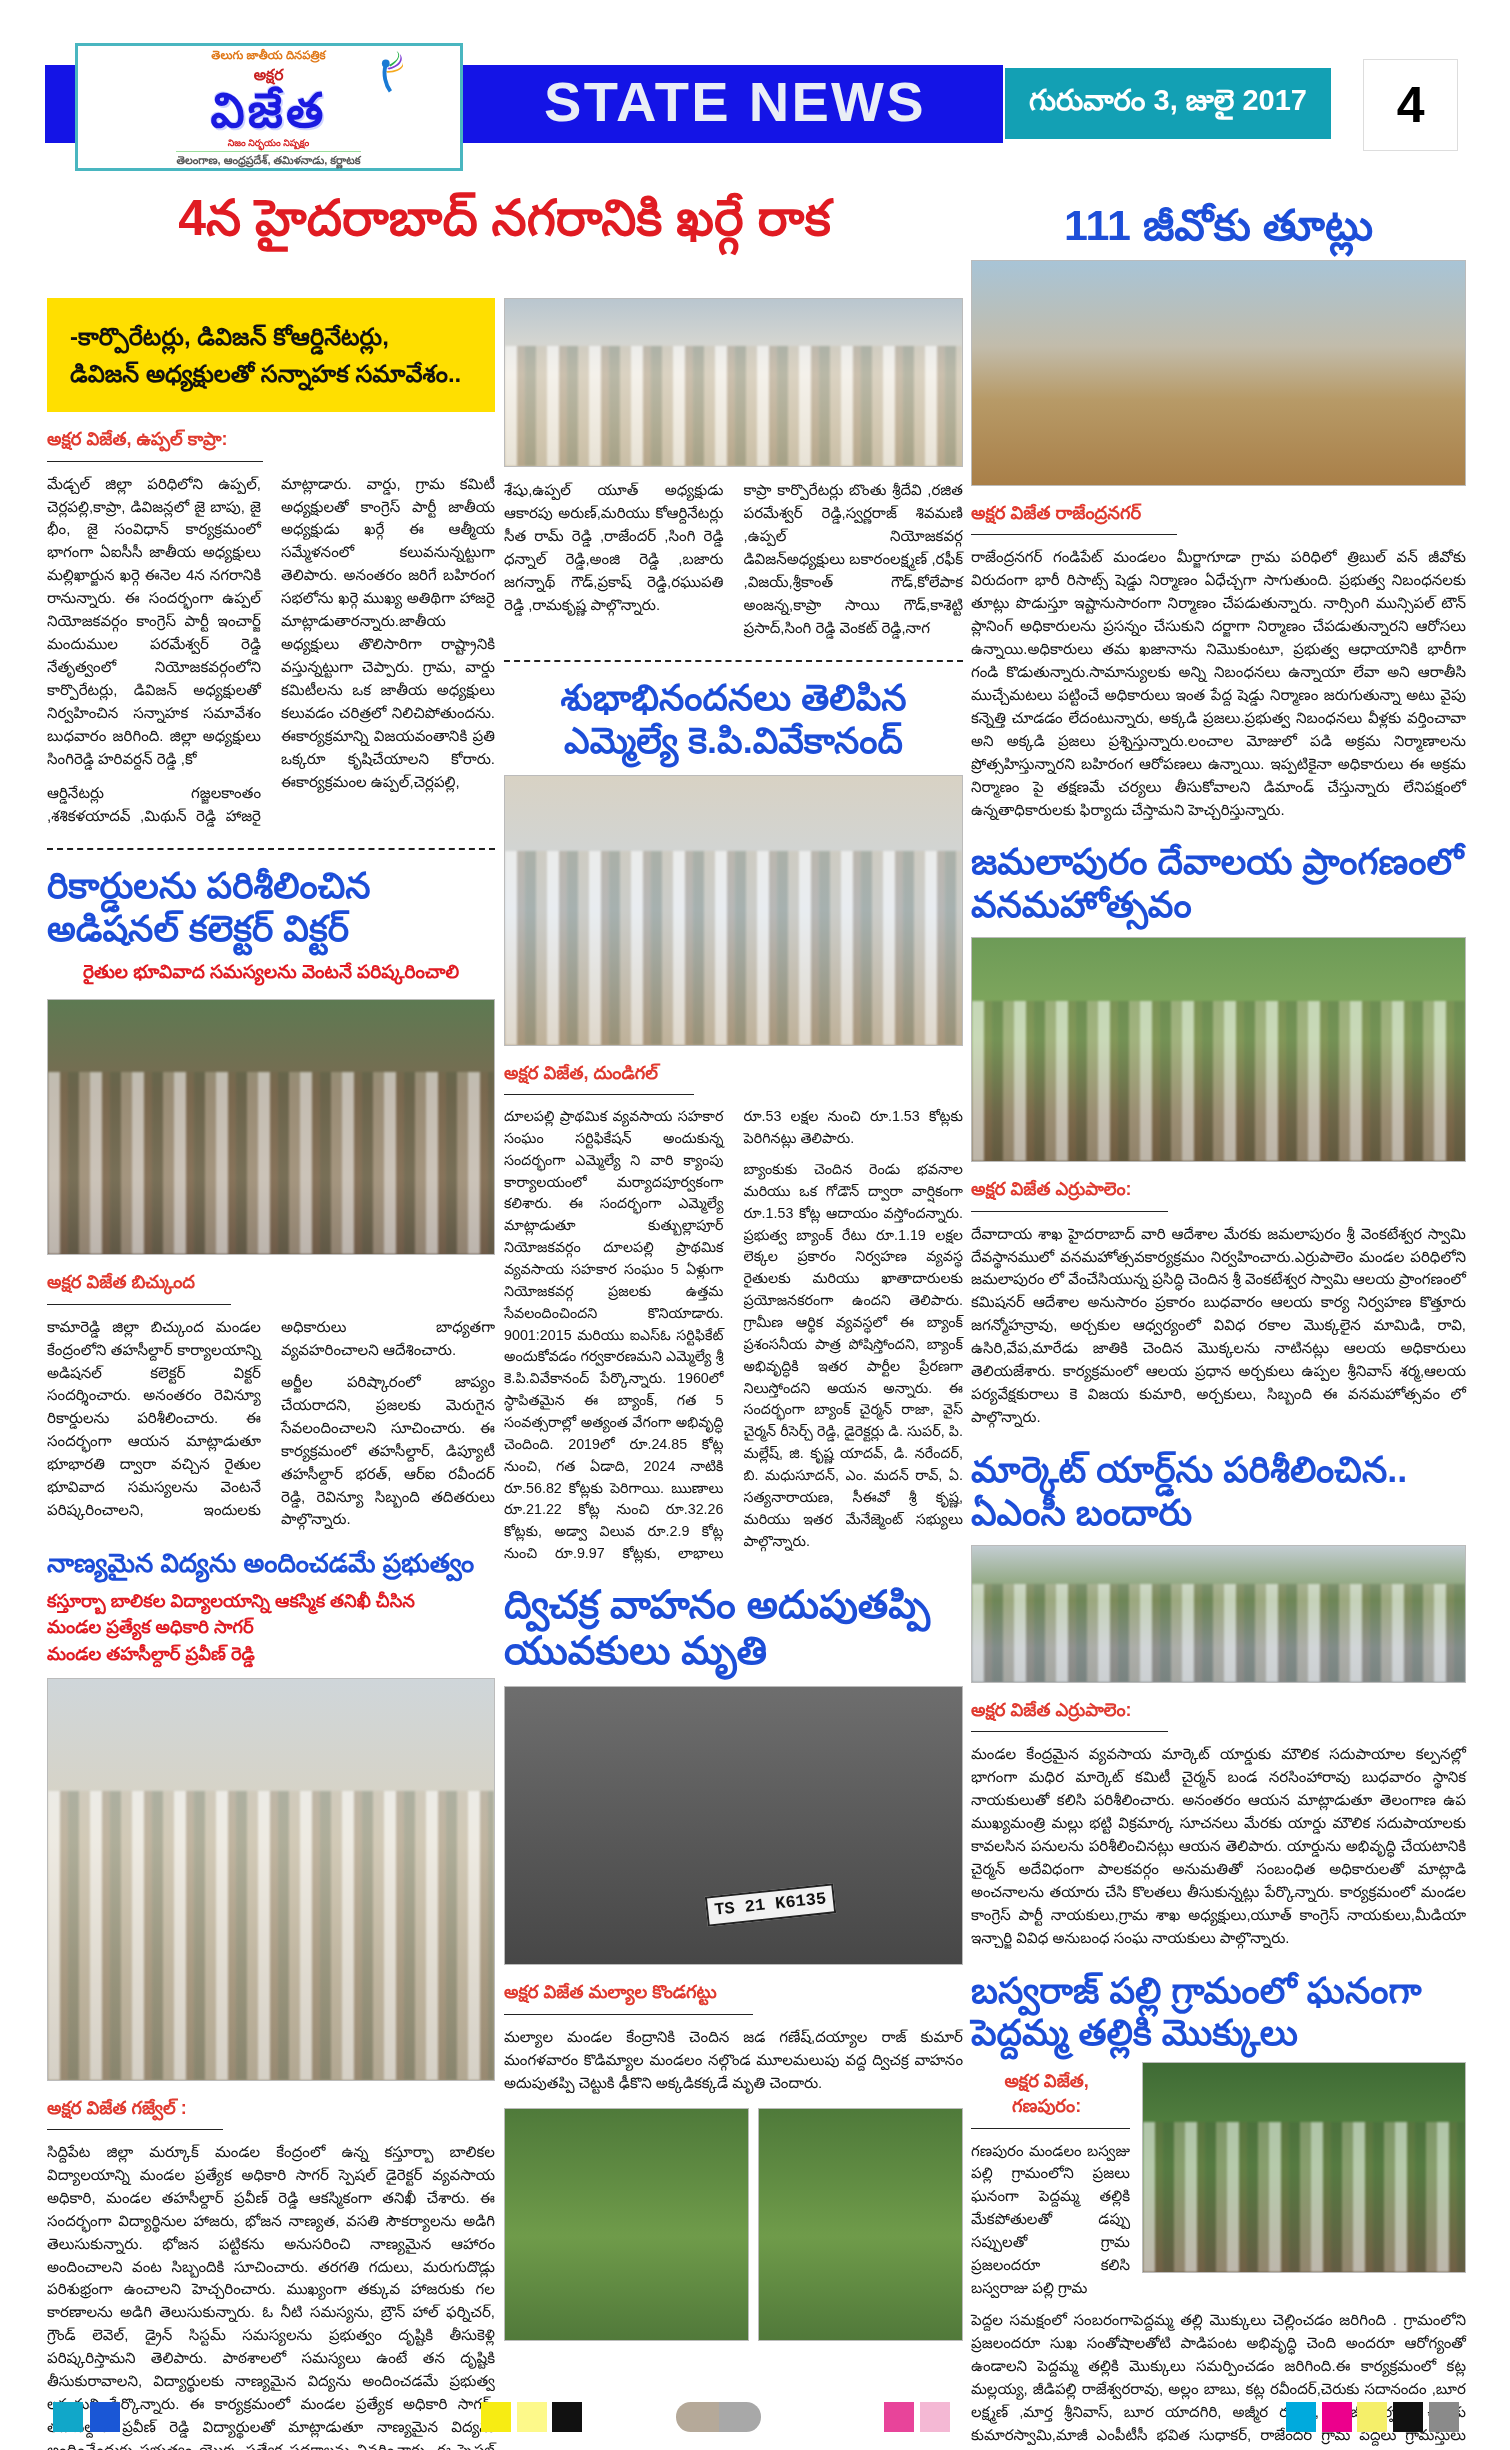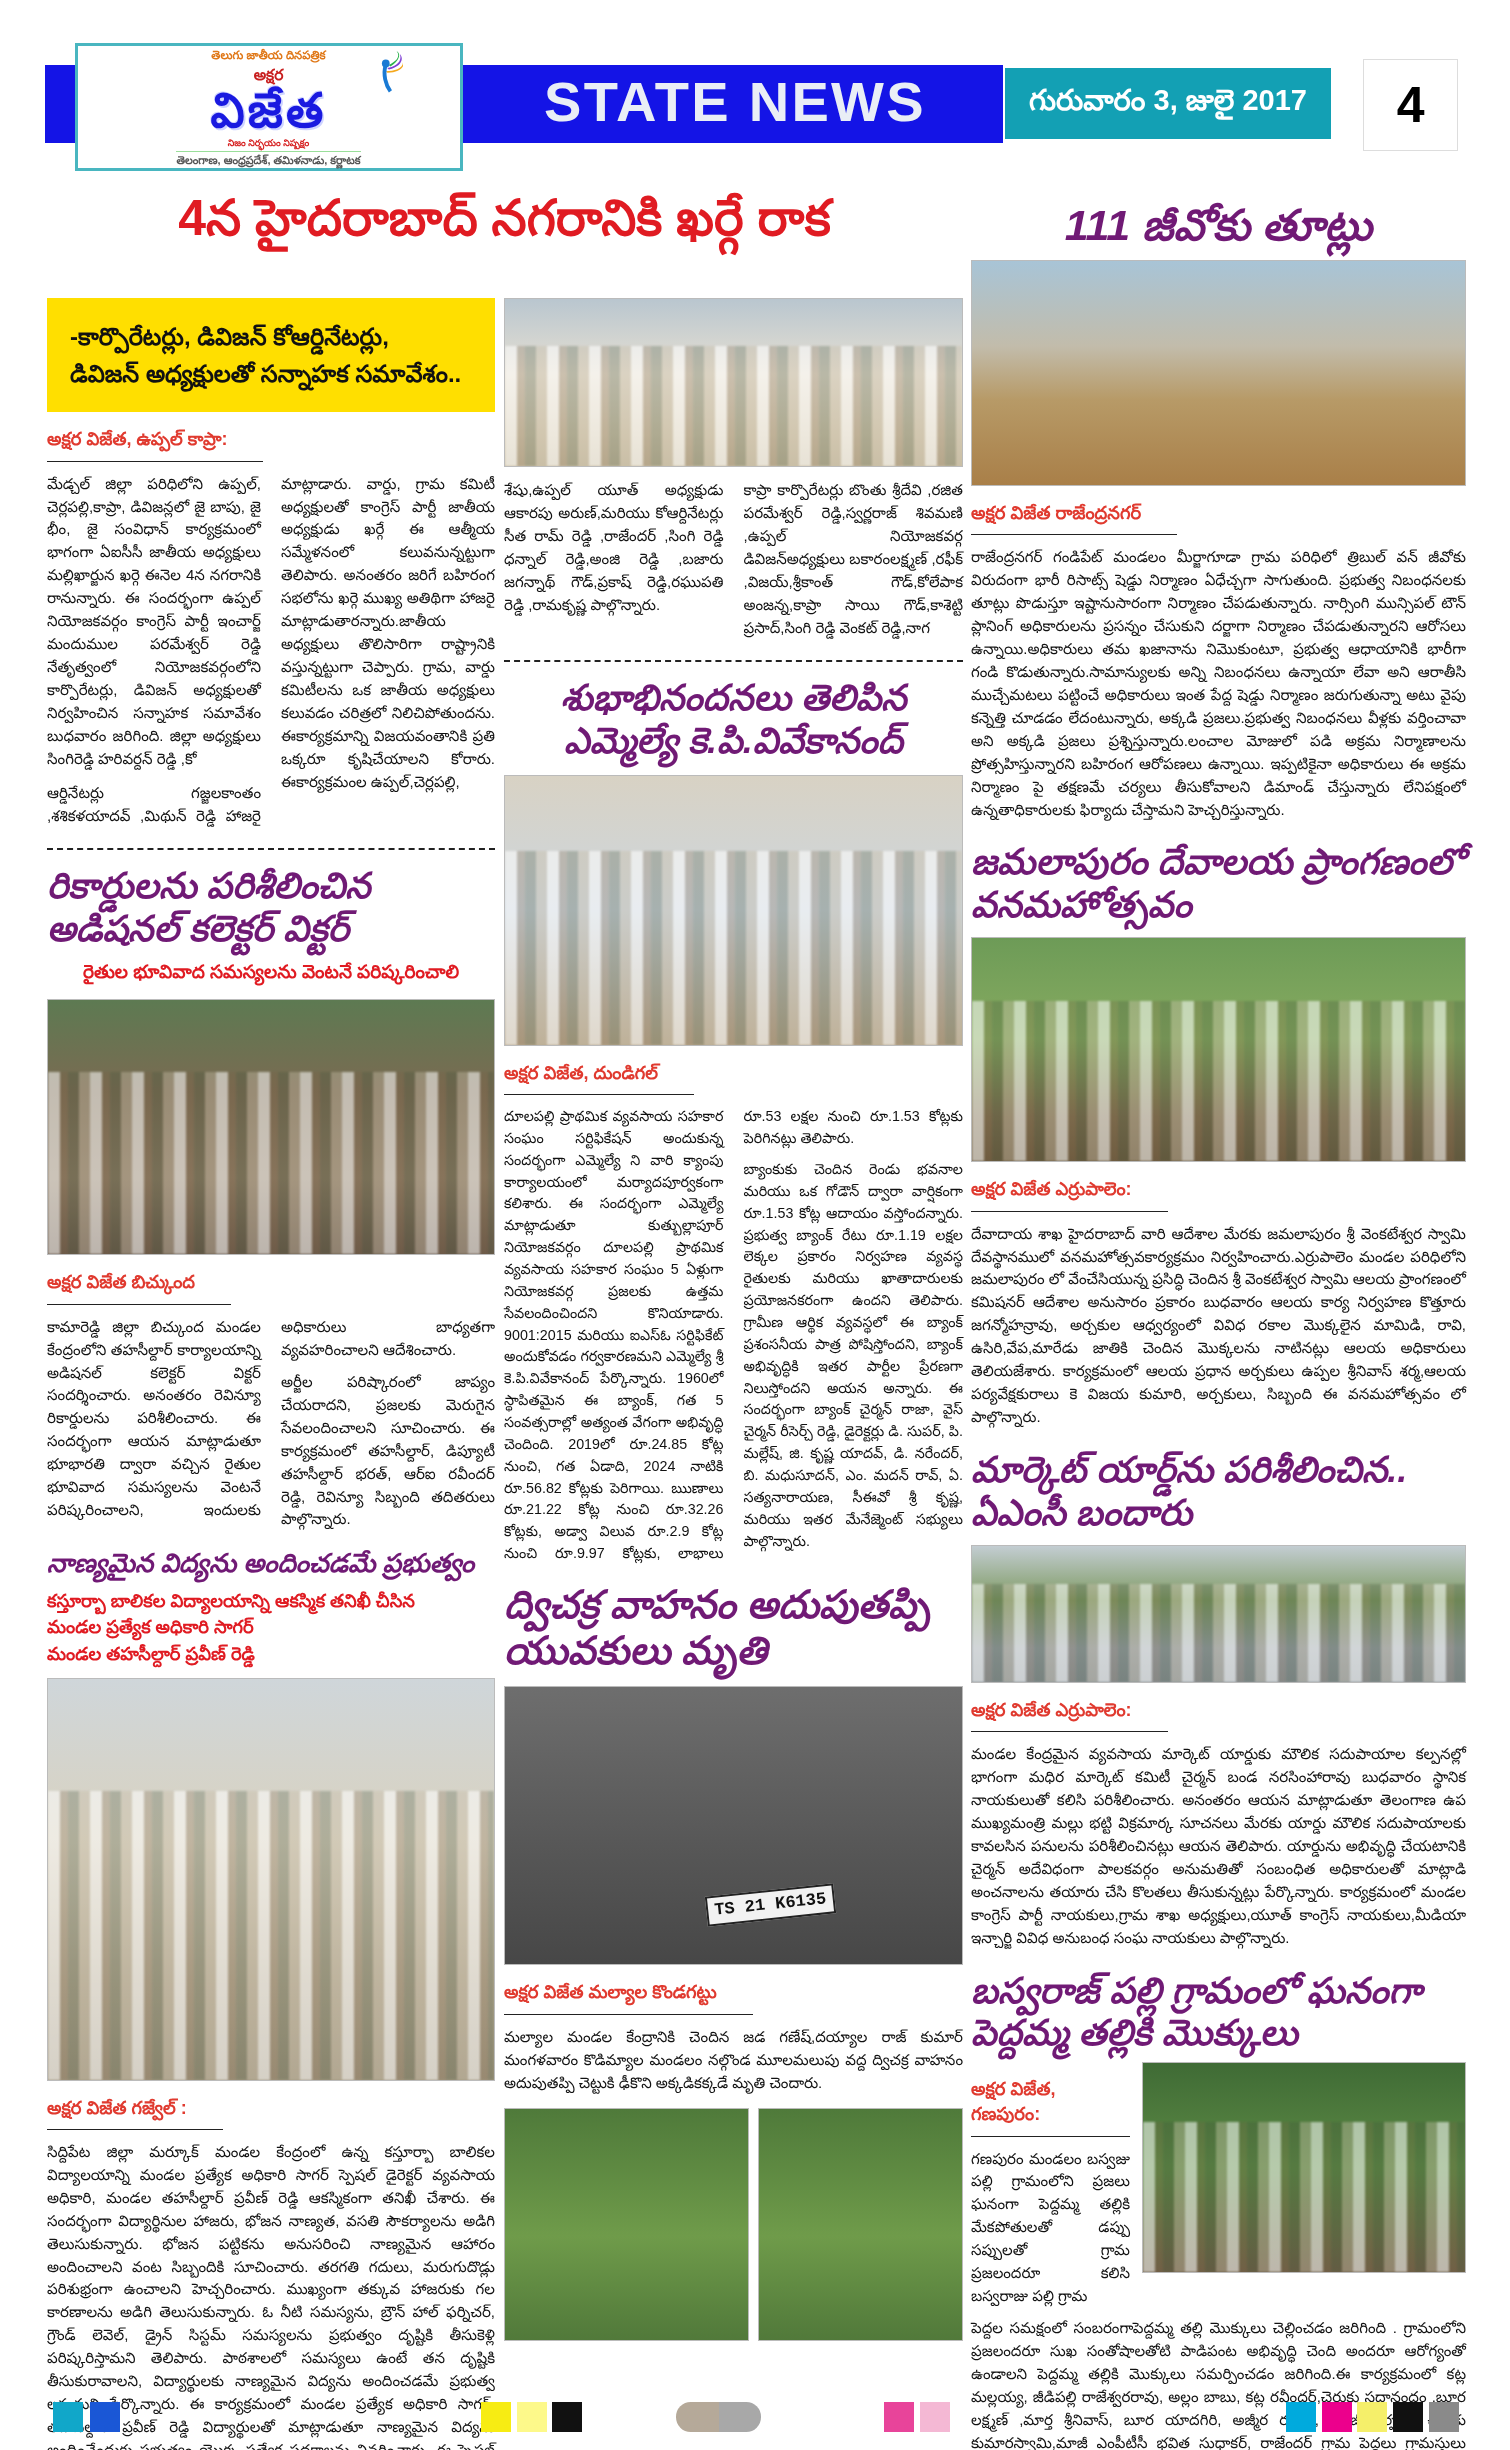--- a/index.html
+++ b/index.html
@@ -49,21 +49,21 @@
     font-size:50px; font-weight:800; color:#e01b22; line-height:1.05; white-space:nowrap;
   }
   .yellow-box { background:#ffdf00; padding:20px 23px; font-size:24px; font-weight:800; line-height:1.55; color:#111; }
   .byline {
     display:inline-block; color:#e03a2f; font-weight:800; font-size:18px;
     border-bottom:1.6px solid #222; padding:0 36px 6.2px 0; margin:17px 0 11px 0;
   }
   .body-txt { font-size:15px; line-height:1.53; text-align:justify; overflow-wrap:break-word; }
   .two-col { column-count:2; column-gap:20px; }
   .dashes { border-top:2.3px dashed #222; margin:20px 0 15.5px 0; }
-  .art-head { font-weight:800; color:#701a75; line-height:1.18;font-style:italic; }
+  .art-head { font-weight:800; color:#1d4ed8; line-height:1.18; }
   .red-sub { color:#e01b22; font-weight:800; }
   .photo { position:relative; width:100%; border:0.8px solid #bbb; overflow:hidden; }
   .crowd::after {
     content:""; position:absolute; inset:auto 0 0 0; height:72%;
     background:repeating-linear-gradient(90deg, rgba(255,255,255,.55) 0 12.4px,
       rgba(120,95,70,.25) 12.4px 20px, rgba(70,85,60,.28) 20px 31px, rgba(200,190,170,.4) 31px 42px);
     filter:blur(0.8px);
   }
   .ph-meeting { background:linear-gradient(180deg,#b9c6cf 0%,#e7e0d2 45%,#d8cdb4 80%,#cbbfa4 100%); }
   .ph-build { background:linear-gradient(180deg,#a8c4d6 0%,#c2bcab 38%,#b79a67 62%,#a97f48 100%); }
@@ -192,21 +192,21 @@
     <div class="body-txt">దేవాదాయ శాఖ హైదరాబాద్ వారి ఆదేశాల మేరకు జమలాపురం శ్రీ వెంకటేశ్వర స్వామి దేవస్థానములో వనమహోత్సవకార్యక్రమం నిర్వహించారు.ఎర్రుపాలెం మండల పరిధిలోని జమలాపురం లో వేంచేసియున్న ప్రసిద్ధి చెందిన శ్రీ వెంకటేశ్వర స్వామి ఆలయ ప్రాంగణంలో కమిషనర్ ఆదేశాల అనుసారం ప్రకారం బుధవారం ఆలయ కార్య నిర్వహణ కొత్తూరు జగన్మోహన్రావు, అర్చకుల ఆధ్వర్యంలో వివిధ రకాల మొక్కలైన మామిడి, రావి, ఉసిరి,వేప,మారేడు జాతికి చెందిన మొక్కలను నాటినట్లు ఆలయ అధికారులు తెలియజేశారు. కార్యక్రమంలో ఆలయ ప్రధాన అర్చకులు ఉప్పల శ్రీనివాస్ శర్మ,ఆలయ పర్యవేక్షకురాలు కె విజయ కుమారి, అర్చకులు, సిబ్బంది  ఈ వనమహోత్సవం లో పాల్గొన్నారు.</div>
 
     <div class="art-head" style="font-size:36px; margin-top:20px;">మార్కెట్ యార్డ్‌ను పరిశీలించిన.. ఏఎంసీ బందారు</div>
     <div class="photo ph-market crowd" style="height:138px; margin-top:11px;"></div>
     <span class="byline">అక్షర విజేత ఎర్రుపాలెం:</span>
     <div class="body-txt">మండల కేంద్రమైన వ్యవసాయ మార్కెట్ యార్డుకు మౌలిక సదుపాయాల కల్పనల్లో భాగంగా మధిర మార్కెట్ కమిటీ చైర్మన్ బండ నరసింహారావు బుధవారం స్థానిక నాయకులుతో కలిసి పరిశీలించారు. అనంతరం ఆయన మాట్లాడుతూ తెలంగాణ ఉప ముఖ్యమంత్రి మల్లు భట్టి విక్రమార్క సూచనలు మేరకు యార్డు మౌలిక సదుపాయాలకు కావలసిన పనులను పరిశీలించినట్లు ఆయన తెలిపారు. యార్డును అభివృద్ధి చేయటానికి చైర్మన్ అదేవిధంగా పాలకవర్గం అనుమతితో సంబంధిత అధికారులతో మాట్లాడి అంచనాలను తయారు చేసి కొలతలు తీసుకున్నట్లు పేర్కొన్నారు. కార్యక్రమంలో మండల కాంగ్రెస్ పార్టీ నాయకులు,గ్రామ శాఖ అధ్యక్షులు,యూత్ కాంగ్రెస్ నాయకులు,మీడియా ఇన్చార్జి వివిధ అనుబంధ సంఘ నాయకులు పాల్గొన్నారు.</div>
 
     <div class="art-head" style="font-size:36px; margin-top:20px;">బస్వరాజ్ పల్లి గ్రామంలో ఘనంగా పెద్దమ్మ తల్లికి మొక్కులు</div>
     <div class="basv-row" style="margin-top:7.8px;">
       <div style="width:159px;">
-        <span class="byline" style="margin-top:17px; padding-right:7.8px;">అక్షర విజేత, గణపురం:</span>
+        <span class="byline" style="margin-top:9px; padding-right:7.8px;text-align:center;">అక్షర విజేత, గణపురం:</span>
         <div class="body-txt">గణపురం మండలం బస్వజు పల్లి గ్రామంలోని ప్రజలు ఘనంగా పెద్దమ్మ తల్లికి మేకపోతులతో డప్పు సప్పులతో గ్రామ ప్రజలందరూ కలిసి బస్వరాజు పల్లి గ్రామ</div>
       </div>
       <div class="photo ph-shrine crowd" style="height:211px; flex:1;"></div>
     </div>
     <div class="body-txt" style="margin-top:9.3px;">పెద్దల సమక్షంలో సంబరంగాపెద్దమ్మ తల్లి మొక్కులు చెల్లించడం జరిగింది . గ్రామంలోని ప్రజలందరూ సుఖ సంతోషాలతోటి పాడిపంట అభివృద్ధి చెంది అందరూ ఆరోగ్యంతో ఉండాలని పెద్దమ్మ తల్లికి మొక్కులు సమర్పించడం జరిగింది.ఈ కార్యక్రమంలో కట్ల మల్లయ్య, జీడిపల్లి రాజేశ్వరరావు, అల్లం  బాబు, కట్ల రవీందర్,చెరుకు సదానందం ,బూర లక్ష్మణ్ ,మార్త శ్రీనివాస్, బూర యాదగిరి, అజ్మీర రమేష్, మాజీ సర్పంచ్ చెరుకు కుమారస్వామి,మాజీ ఎంపీటీసీ భవిత సుధాకర్, రాజేందర్ గ్రామ పెద్దలు గ్రామస్తులు పాల్గొన్నారు.</div>
   </div>
 
   <div class="regmarks">
     <span class="mark" style="left: 53px; background: rgb(17, 167, 201);"></span>
     <span class="mark" style="left: 90px; background: rgb(26, 87, 214);"></span>

